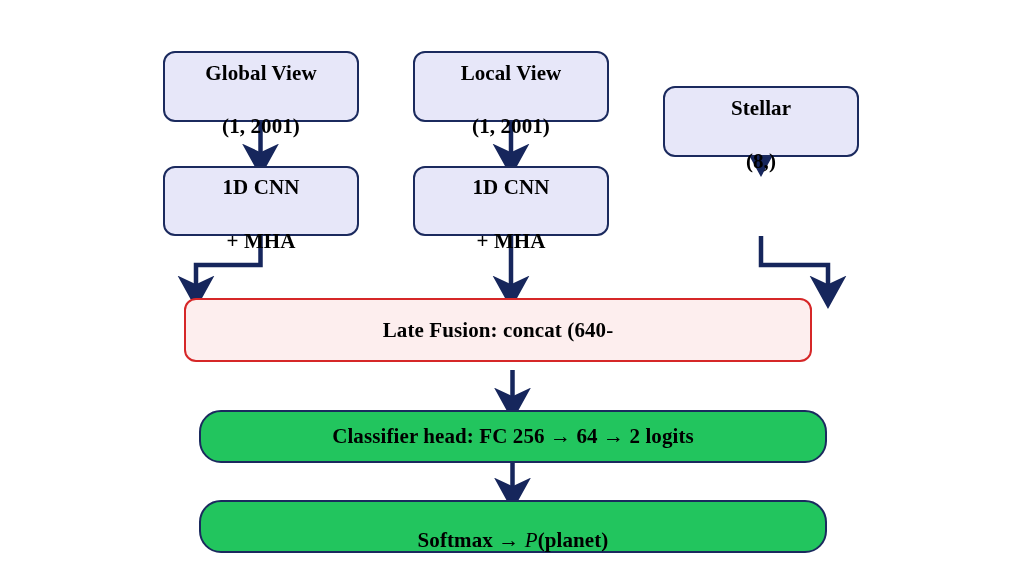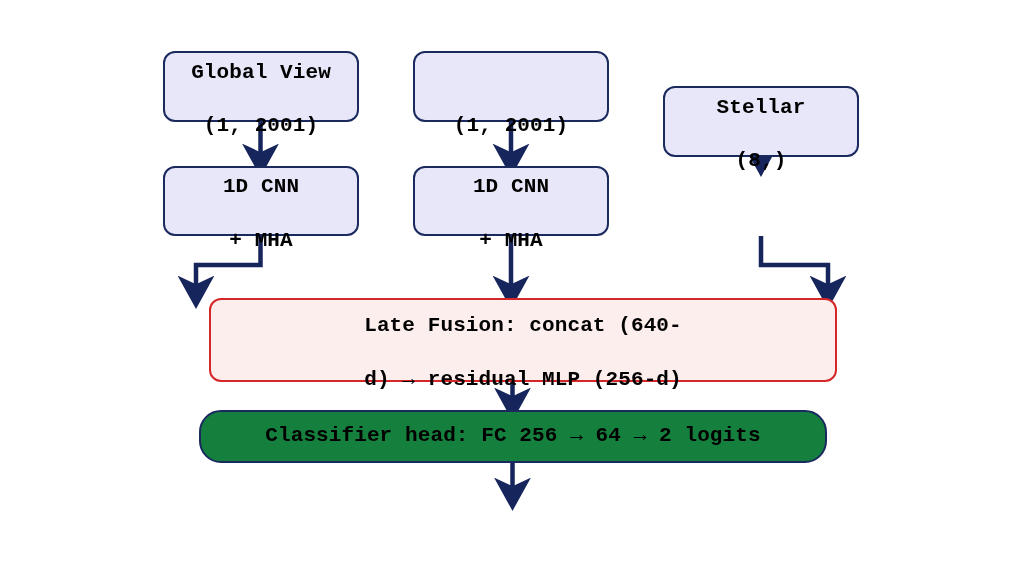--- a/index.html
+++ b/index.html
@@ -6,21 +6,21 @@
     margin: 0;
     padding: 0;
     background: #ffffff;
   }
   #canvas {
     position: relative;
     width: 1024px;
     height: 575px;
     background: #ffffff;
     overflow: hidden;
-    font-family: Liberation Mono, monospace;
+    font-family: Liberation Serif, serif;
   }
   .node {
     position: absolute;
     box-sizing: border-box;
     display: flex;
     align-items: center;
     justify-content: center;
     text-align: center;
     color: #000000;
     font-weight: bold;
@@ -33,21 +33,21 @@
     border-radius: 12px;
     font-size: 21px;
   }
   .node-fusion {
     background: #fdeeee;
     border: 2px solid #d62728;
     border-radius: 12px;
     font-size: 21px;
   }
   .node-head {
-    background: #15803d;
+    background: #22c55e;
     border: 2px solid #1b2a5e;
     border-radius: 22px;
     font-size: 21px;
   }
   .node-inner {
     padding: 0 10px;
     white-space: pre-line;
   }
   .arrow-svg {
     position: absolute;
@@ -87,21 +87,21 @@
 
   <div class="node node-input" style="left:163px; top:51px; width:196px; height:71px;">
     <div class="node-inner">
       <span>Global View</span><br>
       <span>(1, 2001)</span>
     </div>
   </div>
 
   <div class="node node-input" style="left:413px; top:51px; width:196px; height:71px;">
     <div class="node-inner">
-      <br>
+      <span>Local View</span><br>
       <span>(1, 2001)</span>
     </div>
   </div>
 
   <div class="node node-input" style="left:663px; top:51px; width:196px; height:71px;margin-top:35px;">
     <div class="node-inner">
       <span>Stellar</span><br>
       <span>(8,)</span>
     </div>
   </div>
@@ -114,25 +114,29 @@
   </div>
 
   <div class="node node-input" style="left:413px; top:166px; width:196px; height:70px;">
     <div class="node-inner">
       <span>1D CNN</span><br>
       <span>+ MHA</span>
     </div>
   </div>
 
 
-  <div class="node node-fusion" style="left:209px; top:298px; width:628px; height:84px;align-items:center;">
+  <div class="node node-fusion" style="left:184px; top:298px; width:628px; height:64px;align-items:center;">
     <div class="node-inner">
       <span>Late Fusion: concat (640-</span><br>
-      <span>d)   →   residual MLP (256-d)</span>
     </div>
   </div>
 
   <div class="node node-head" style="left:199px; top:410px; width:628px; height:53px;">
     <div class="node-inner">Classifier head: FC 256 → 64 → 2 logits</div>
   </div>
 
+  <div class="node node-head" style="left:199px; top:500px; width:628px; height:53px;">
+    <div class="node-inner">
+      <span>Softmax → </span><span class="ital">P</span><span>(planet)</span>
+    </div>
+  </div>
 
 </div>
 
 </body></html>

